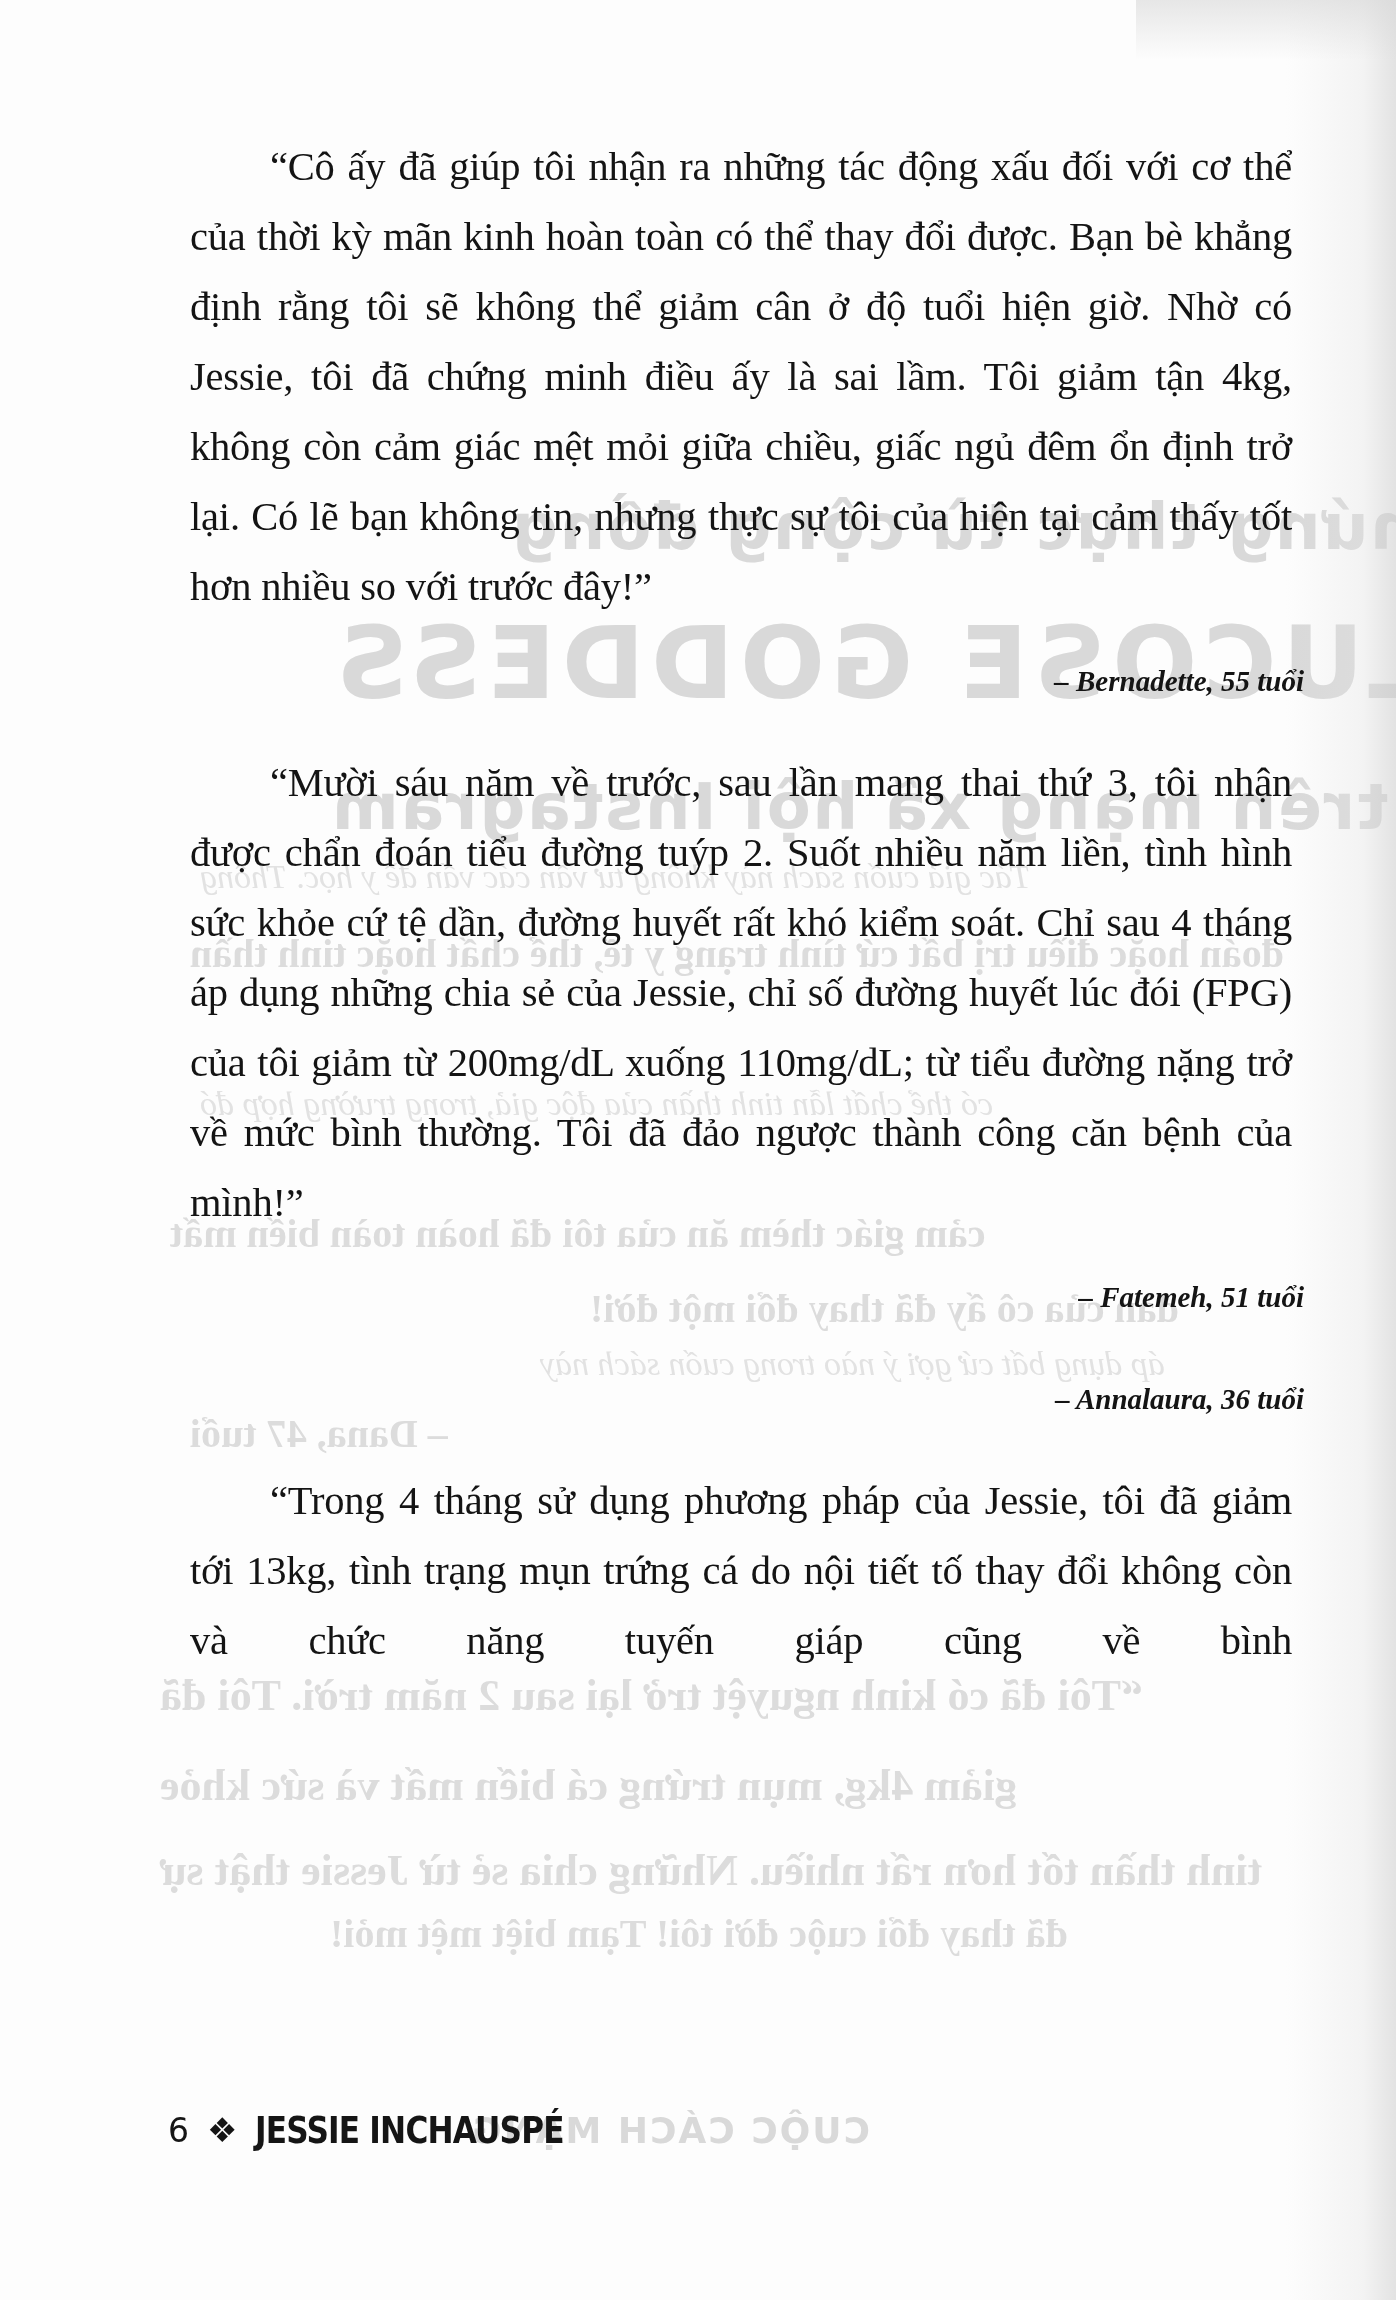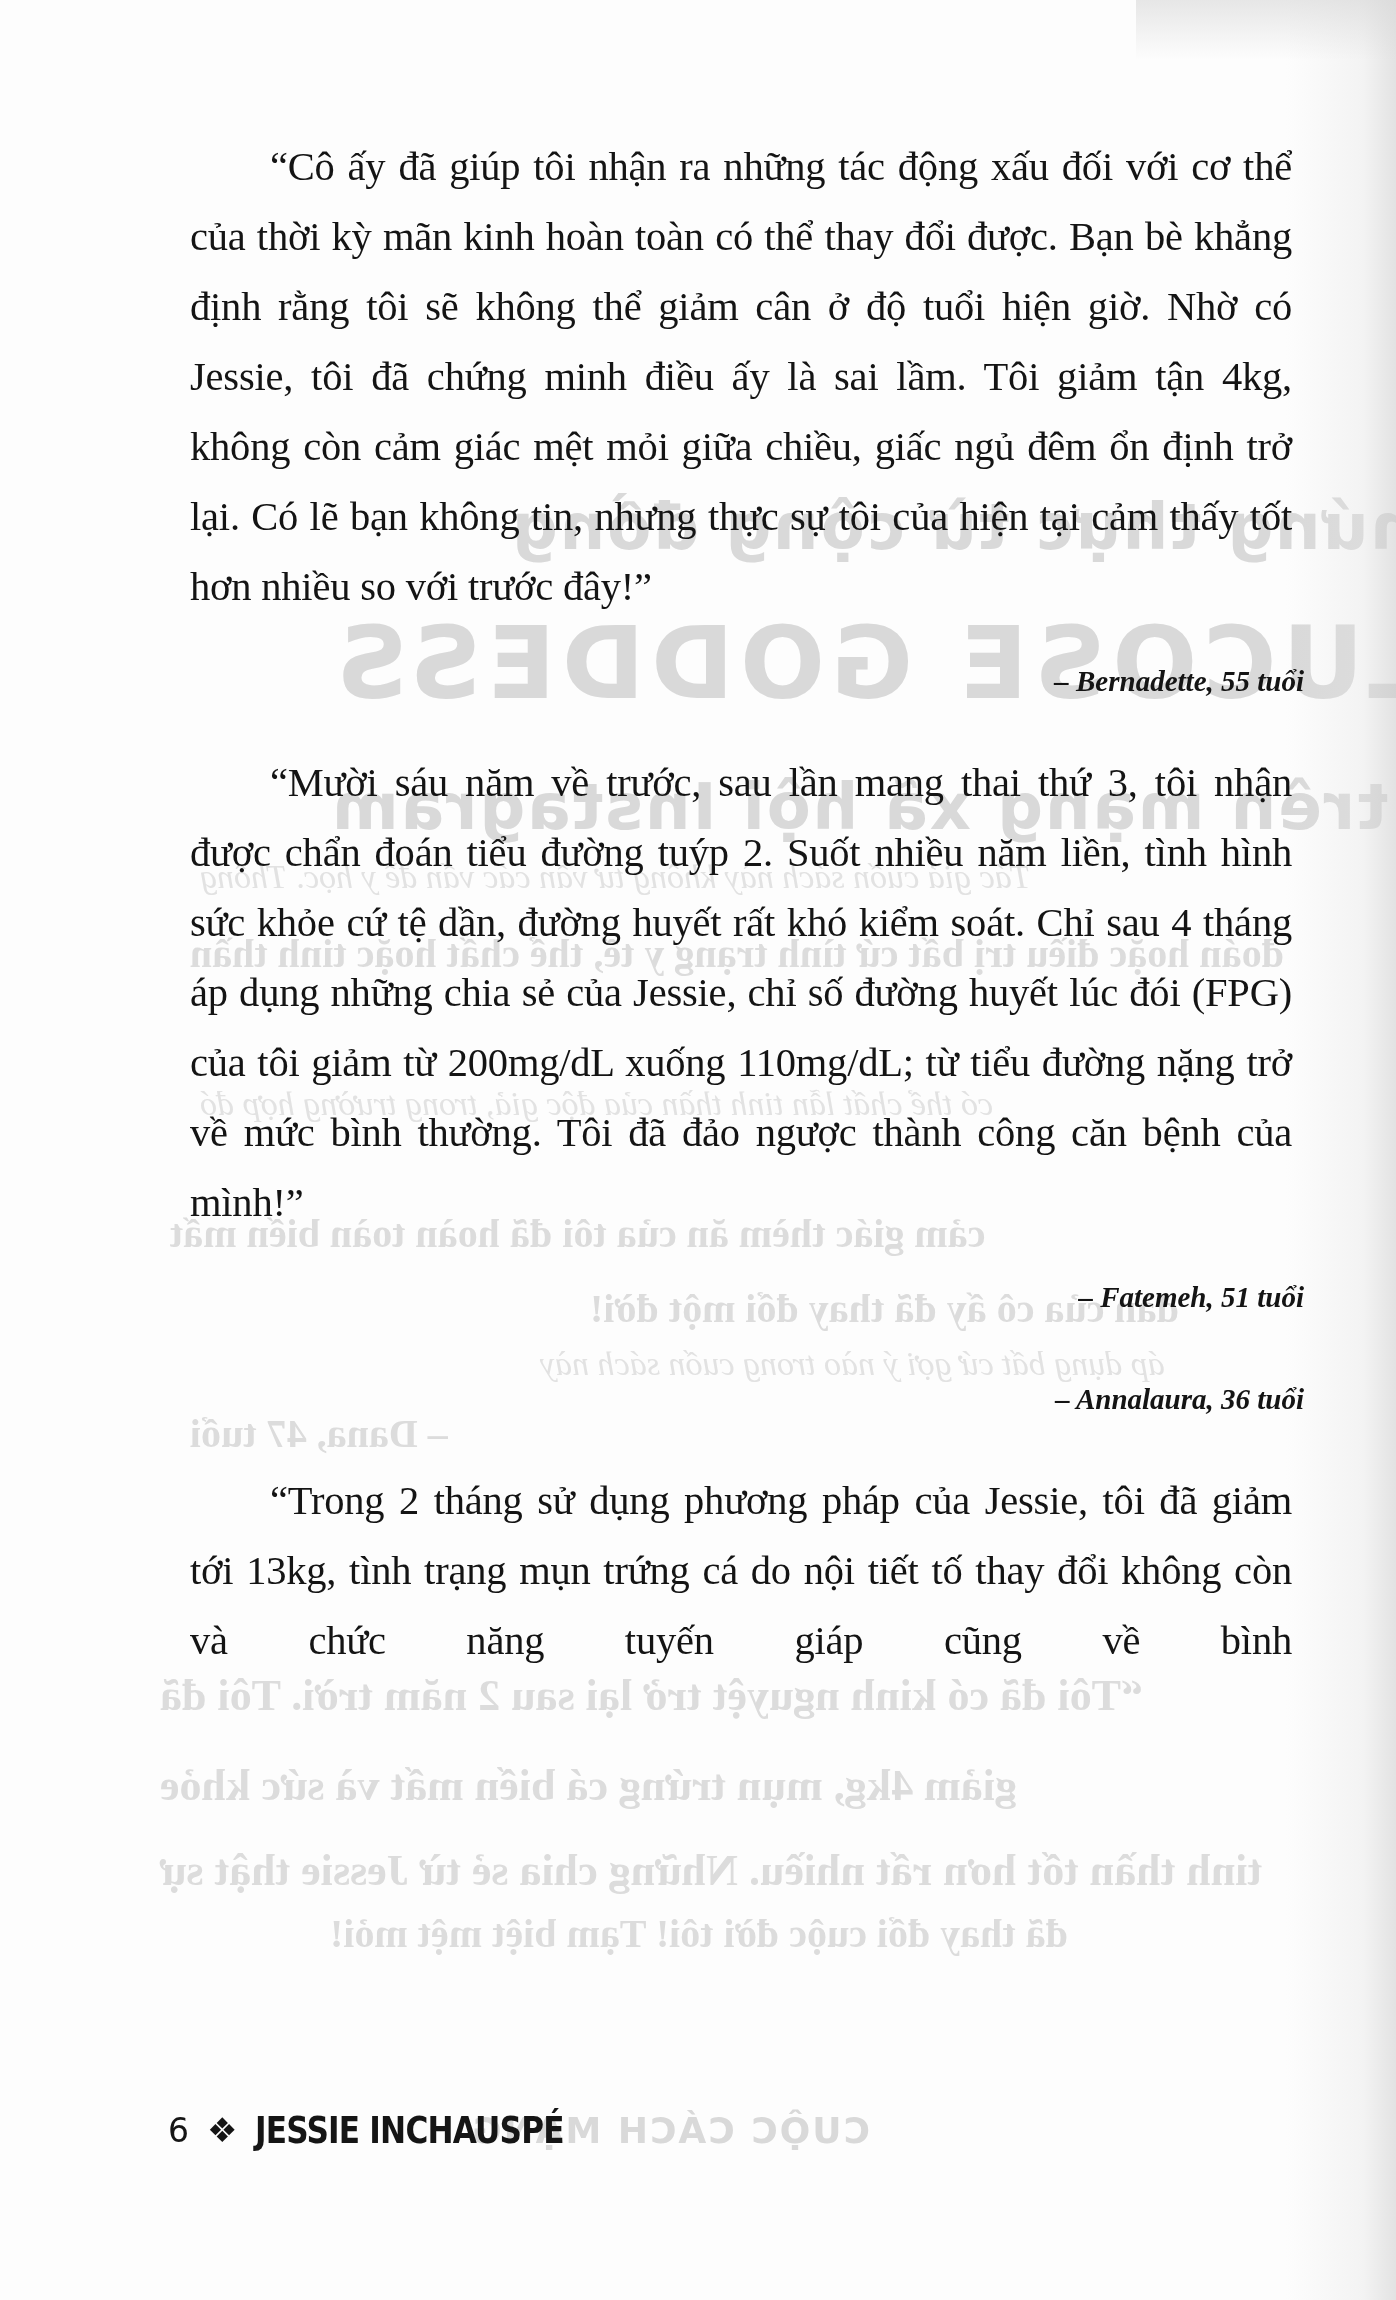--- a/index.html
+++ b/index.html
@@ -148,21 +148,21 @@
 
     <p class="para">“Mười sáu năm về trước, sau lần mang thai thứ 3, tôi nhận được chẩn đoán tiểu đường tuýp 2. Suốt nhiều năm liền, tình hình sức khỏe cứ tệ dần, đường huyết rất khó kiểm soát. Chỉ sau 4 tháng áp dụng những chia sẻ của Jessie, chỉ số đường huyết lúc đói (FPG) của tôi giảm từ 200mg/dL xuống 110mg/dL; từ tiểu đường nặng trở về mức bình thường. Tôi đã đảo ngược thành công căn bệnh của mình!”</p>
     <div class="gap-after-quote"></div>
     <p class="attribution">– Fatemeh, 51 tuổi</p>
     <div class="gap-after-attr"></div>
 
     <div class="gap-after-quote"></div>
     <p class="attribution">– Annalaura, 36 tuổi</p>
     <div class="gap-after-attr"></div>
 
-    <p class="para" style="text-align-last: justify;">“Trong 2 tháng sử dụng phương pháp của Jessie, tôi đã giảm tới 13kg, tình trạng mụn trứng cá do nội tiết tố thay đổi không còn và chức năng tuyến giáp cũng về bình</p>
+    <p class="para" style="text-align-last: justify;">“Trong 4 tháng sử dụng phương pháp của Jessie, tôi đã giảm tới 13kg, tình trạng mụn trứng cá do nội tiết tố thay đổi không còn và chức năng tuyến giáp cũng về bình</p>
   </div>
 
   <div class="footer">
     <span class="page-number">6</span>
     <span class="ornament-icon">❖</span>
     <span class="author-name">JESSIE INCHAUSPÉ</span>
   </div>
 </div>
 
 </body></html>

